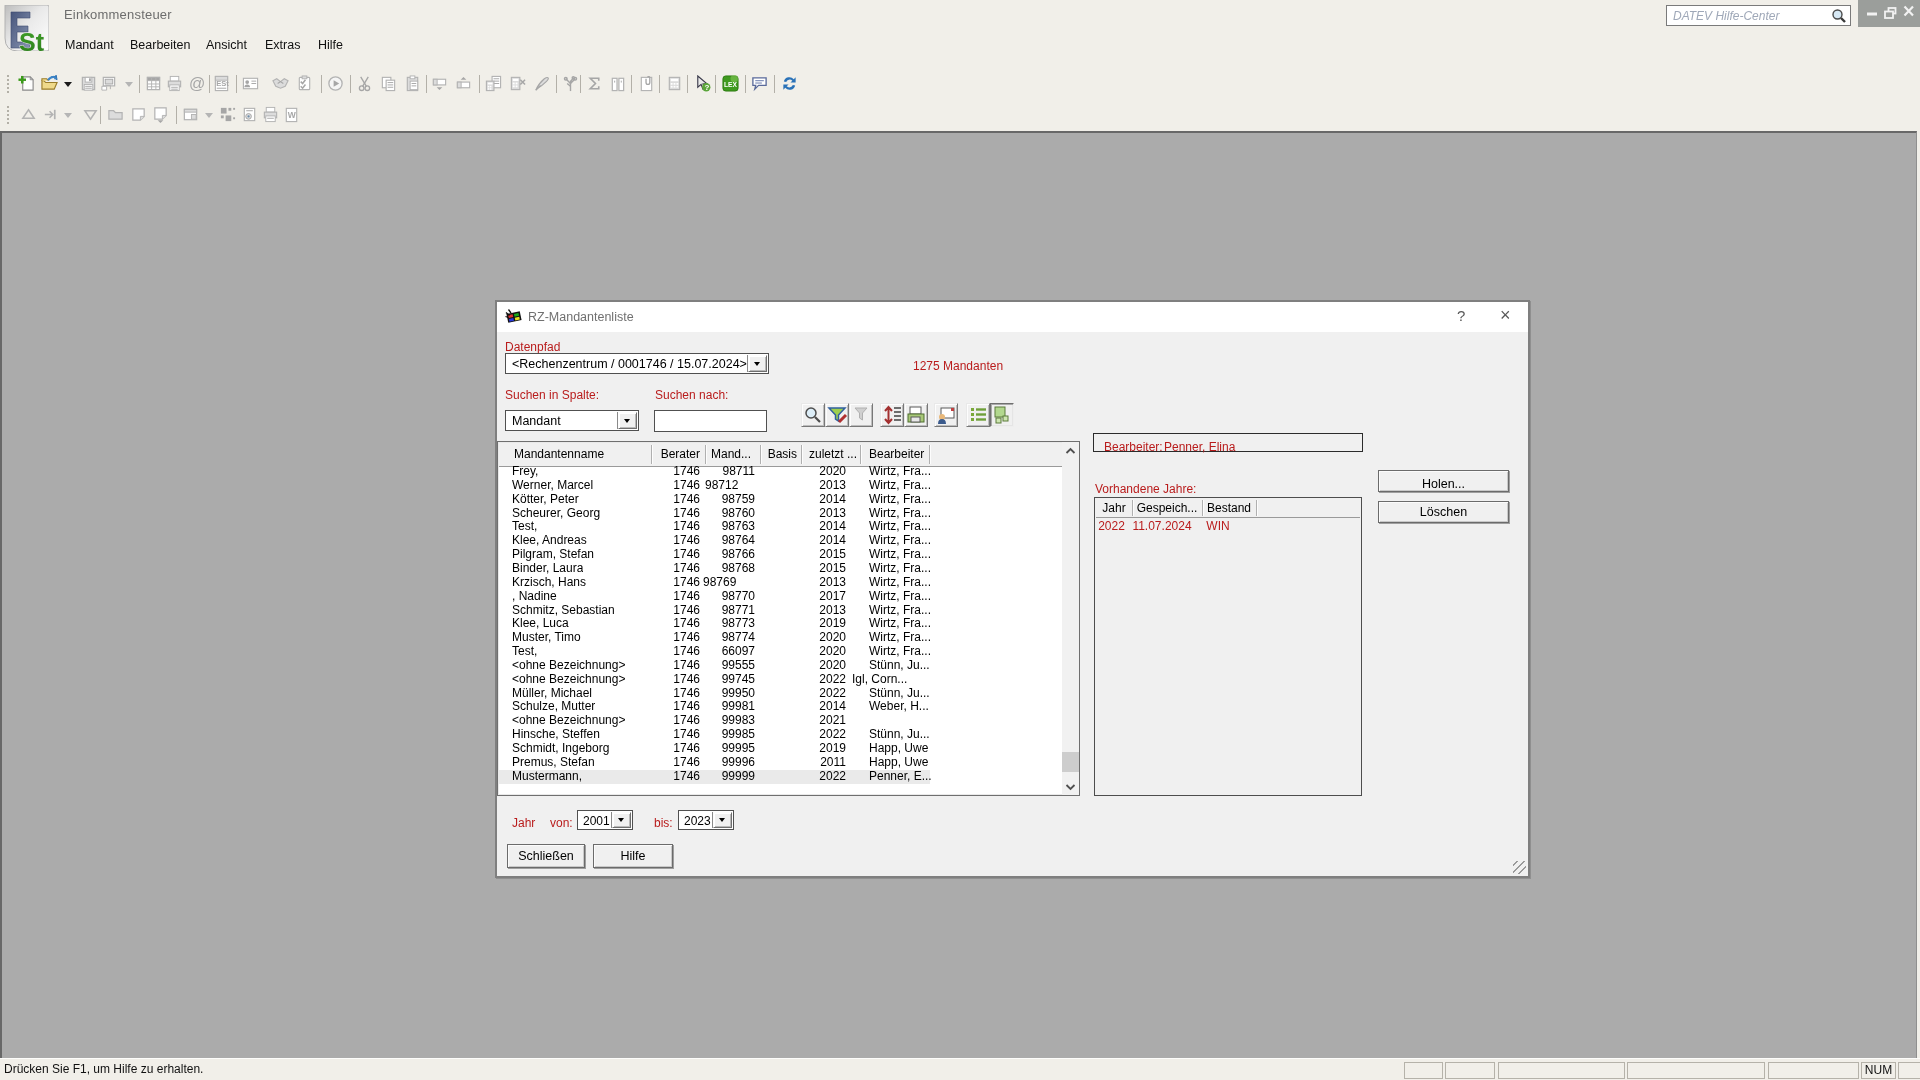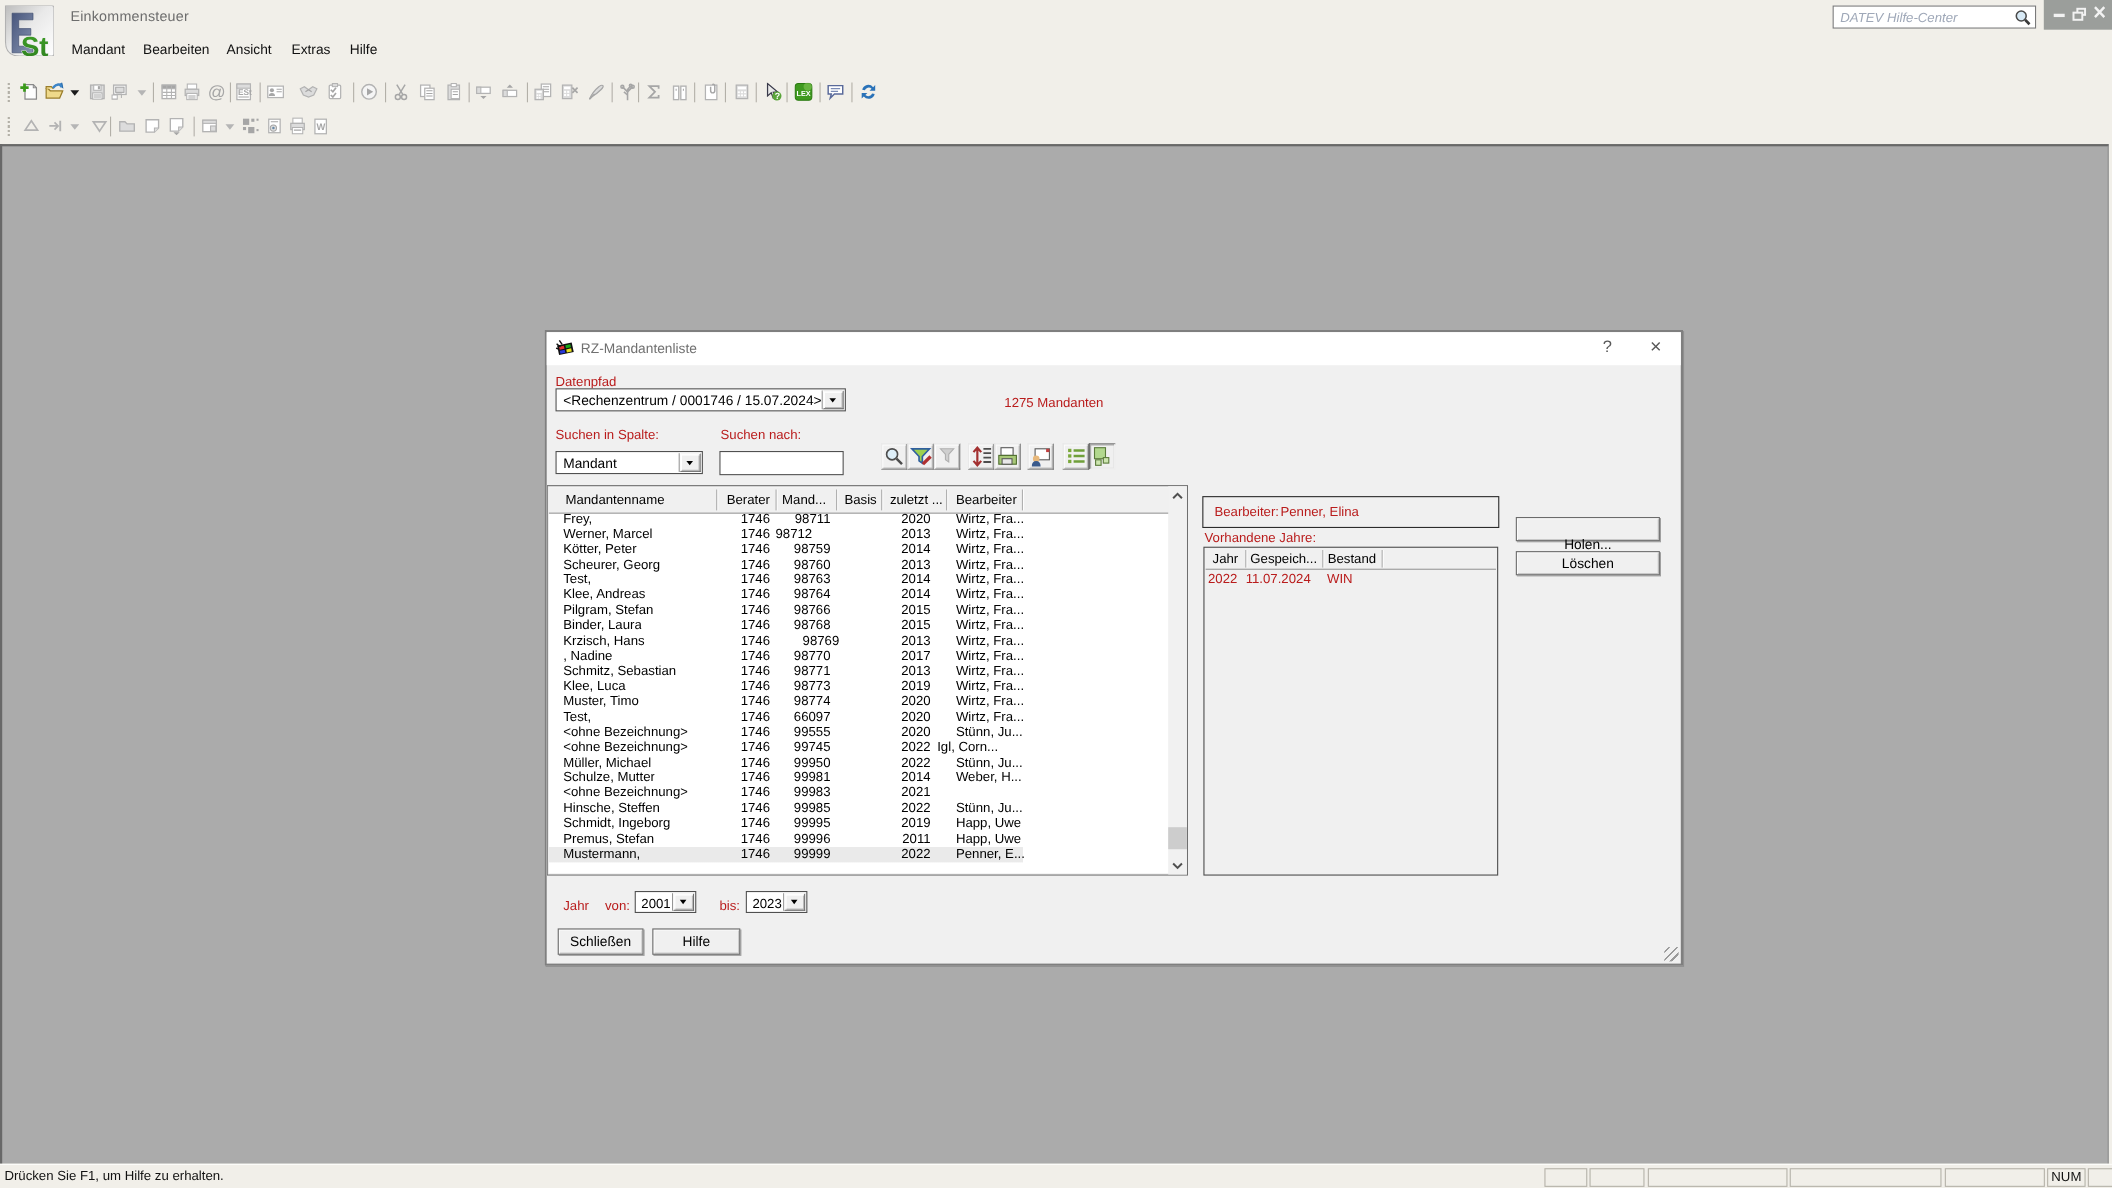--- a/index.html
+++ b/index.html
@@ -60,21 +60,21 @@
 .hcell { position:absolute; top:0; height:23px; font-size:12px; color:#000; }
 .hsep { position:absolute; top:2px; height:19px; width:1px; background:#b0b0b0; box-shadow:1px 0 0 #fdfdfd; }
 .row { position:absolute; left:1px; width:564px; height:13.85px; font-size:12px; line-height:13.8px; color:#000; }
 .row div { position:absolute; top:0; white-space:nowrap; overflow:hidden; }
 .row.sel { background-image:linear-gradient(#eaeaea,#eaeaea); background-size:431px 100%; background-repeat:no-repeat; }
 
 
 #years { left:597px; top:195px; width:268px; height:299px; background:#f0f0f0; border:1px solid #4d4d4d; }
 #years .hdr { position:absolute; left:1px; top:1px; width:264px; height:19px; background:#f0f0f0; border-bottom:1px solid #9a9a9a; }
 
-#bearbbox { left:596px; top:149px; width:270px; height:29px; border:1px solid #2b2b2b; background:#f0f0f0; }
+#bearbbox { left:596px; top:131px; width:270px; height:19px; border:1px solid #2b2b2b; background:#f0f0f0; }
 
 .resizegrip { position:absolute; right:2px; bottom:2px; width:13px; height:13px;
  background-image:linear-gradient(135deg, transparent 0 2.5px, #9a9a9a 2.5px 4px, transparent 4px 7.5px, #9a9a9a 7.5px 9px, transparent 9px 12.5px, #9a9a9a 12.5px 14px, transparent 14px); }
 </style>
 </head>
 <body>
 
 <svg class="abs" style="left:3px;top:5px" width="46" height="46" viewBox="0 0 46 46">
   <defs>
     <linearGradient id="lgbg" x1="0" y1="0" x2="1" y2="1">
@@ -574,21 +574,21 @@
     <div class="row" style="top:119.95px">
         <div style="left:13px">Binder, Laura</div>
         <div style="left:152px;width:49px;text-align:right">1746</div>
         <div style="left:206px;width:50px;text-align:right">98768</div>
         <div style="left:310px;width:37px;text-align:right">2015</div>
         <div style="left:370px">Wirtz, Fra...</div>
       </div>
     <div class="row" style="top:133.80px">
         <div style="left:13px">Krzisch, Hans</div>
         <div style="left:152px;width:49px;text-align:right">1746</div>
-        <div style="left:214px;width:50px;text-align:right">98769</div>
+        <div style="left:204px;width:50px;text-align:left">98769</div>
         <div style="left:310px;width:37px;text-align:right">2013</div>
         <div style="left:370px">Wirtz, Fra...</div>
       </div>
     <div class="row" style="top:147.65px">
         <div style="left:13px">, Nadine</div>
         <div style="left:152px;width:49px;text-align:right">1746</div>
         <div style="left:206px;width:50px;text-align:right">98770</div>
         <div style="left:310px;width:37px;text-align:right">2017</div>
         <div style="left:370px">Wirtz, Fra...</div>
       </div>
@@ -705,21 +705,21 @@
       <div class="hcell" style="left:36px;width:70px;top:2px;text-align:center">Gespeich...</div>
       <div class="hcell" style="left:106px;width:54px;top:2px;text-align:center">Bestand</div>
       <div class="hsep" style="left:36px;top:1px;height:16px"></div>
       <div class="hsep" style="left:106px;top:1px;height:16px"></div>
       <div class="hsep" style="left:160px;top:1px;height:16px"></div>
     </div>
     <div class="lbl" style="left:1px;top:22px;width:31px;text-align:center">2022</div>
     <div class="lbl" style="left:32px;top:22px;width:70px;text-align:center">11.07.2024</div>
     <div class="lbl" style="left:100px;top:22px;width:46px;text-align:center">WIN</div>
   </div>
-  <div class="cbtn" style="left:881px;top:168px;width:131px;height:22px;padding-top:17px">Holen...</div>
+  <div class="cbtn" style="left:881px;top:168px;width:131px;height:22px;padding-top:6px">Holen...</div>
   <div class="cbtn" style="left:881px;top:199px;width:131px;height:22px;padding-top:3px">Löschen</div>
 
   <div class="lbl" style="left:15px;top:515px">Jahr</div>
   <div class="lbl" style="left:53px;top:515px">von:</div>
   <div class="combo" style="left:80px;top:508px;width:56px;height:20px">
     <span class="val" style="font-size:12px;left:5px">2001</span>
       <span class="btn"></span>
   </div>
   <div class="lbl" style="left:157px;top:515px">bis:</div>
   <div class="combo" style="left:181px;top:508px;width:56px;height:20px">

